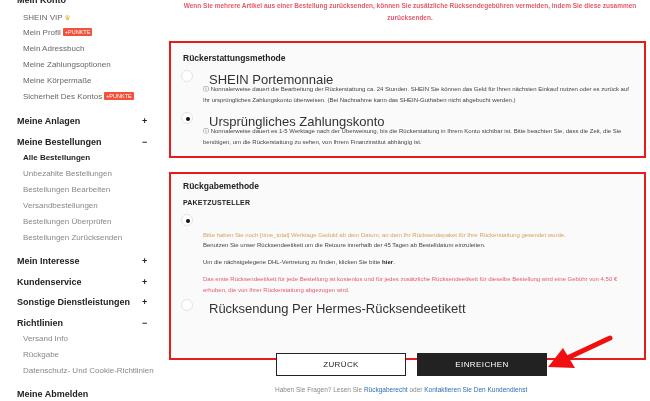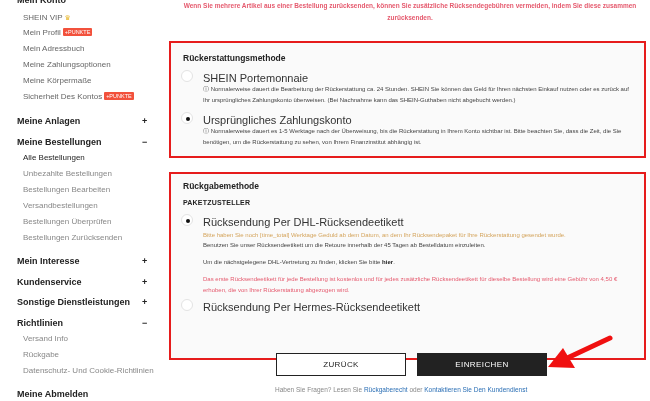--- a/index.html
+++ b/index.html
@@ -4,36 +4,36 @@
 <style>
   * { box-sizing: border-box; margin: 0; padding: 0; }
   html, body { width: 650px; height: 401px; overflow: hidden; background: #fff; }
   body { font-family: "Liberation Sans", sans-serif; color: #222; position: relative; }
 
   
   .sidebar { position: absolute; left: 0; top: 0; width: 160px; height: 401px; }
   .sec-title { position: absolute; left: 17px; font-size: 9px; font-weight: bold; color: #222; }
   .sec-toggle { position: absolute; left: 142px; font-size: 9px; font-weight: bold; color: #222; }
   .sub-item { position: absolute; left: 23px; font-size: 8px; color: #666; white-space: nowrap; }
-  .sub-item.active { color: #222; font-weight: normal; }
+  .sub-item.active { color: #222; font-weight: bold; }
   .sub-item.muted { color: #888; }
   .badge { display: inline-block; background: #f2513c; color: #fff; font-size: 5.5px; padding: 1px 2px; margin-left: 2px; position: relative; top: -1px; border-radius: 1px; }
   .crown { color: #e8b931; font-size: 7px; margin-left: 2px; }
 
   
   .notice { position: absolute; left: 175px; top: 0; width: 470px; text-align: center; font-size: 6.5px; font-weight: bold; color: #e55a6e; line-height: 12px; }
 
   .box { position: absolute; left: 169px; width: 477px; border: 2px solid #e61c1c; background: #fafafa; }
   .box1 { top: 41px; height: 117px; }
   .box2 { top: 172px; height: 188px; }
 
   .box-title { position: absolute; left: 12px; font-size: 8.5px; font-weight: bold; color: #222; }
   .radio { position: absolute; left: 10px; width: 12px; height: 12px; border-radius: 50%; border: 1px solid #e3e3e3; background: #fff; }
   .radio.checked::after { content: ""; position: absolute; left: 3.5px; top: 3.5px; width: 4px; height: 4px; border-radius: 50%; background: #111; }
-  .opt-label { position: absolute; left: 32px; font-size: 11px; color: #333; }
+  .opt-label { position: absolute; left: 38px; font-size: 13px; color: #333; }
   .desc { position: absolute; left: 32px; width: 432px; font-size: 6px; color: #444; line-height: 11px; }
   .desc.gold { color: #d4a45c; }
   .desc.red { color: #e55a6e; }
   .desc b { color: #222; }
   .sub-title { position: absolute; left: 12px; font-size: 7px; font-weight: bold; color: #222; letter-spacing: 0.2px; }
 
   
   .btn { position: absolute; top: 353px; height: 23px; font-size: 8px; font-weight: normal; letter-spacing: 0.4px; display: flex; align-items: center; justify-content: center; }
   .btn-back { left: 276px; width: 130px; border: 1px solid #222; background: #fff; color: #222; }
   .btn-submit { left: 417px; width: 130px; background: #222; color: #fff; }
@@ -104,21 +104,20 @@
   <div class="radio checked" style="top:69px"></div>
   <div class="opt-label" style="top:71px">Ursprüngliches Zahlungskonto</div>
   <div class="desc" style="top:83px">ⓘ Normalerweise dauert es 1-5 Werktage nach der Überweisung, bis die Rückerstattung in Ihrem Konto sichtbar ist. Bitte beachten Sie, dass die Zeit, die Sie benötigen, um die Rückerstattung zu sehen, von Ihrem Finanzinstitut abhängig ist.</div>
 </div>
 
 <div class="box box2">
   <div class="box-title" style="top:7px">Rückgabemethode</div>
   <div class="sub-title" style="top:25px">PAKETZUSTELLER</div>
 
   <div class="radio checked" style="top:40px"></div>
-  <div class="opt-label" style="top:42px">Rücksendung Per DHL-Rücksendeetikett</div>
 
   <div class="desc gold" style="top:56px">Bitte haben Sie noch [time_total] Werktage Geduld ab dem Datum, an dem Ihr Rücksendepaket für Ihre Rückerstattung gesendet wurde.</div>
   <div class="desc" style="top:66px">Benutzen Sie unser Rücksendeetikett um die Retoure innerhalb der 45 Tagen ab Bestelldatum einzuleiten.</div>
   <div class="desc" style="top:83px">
     <span>Um die nächstgelegene DHL-Vertretung zu finden, klicken Sie bitte </span><b>hier</b><span>.</span>
   </div>
   <div class="desc red" style="top:100px">Das erste Rücksendeetikett für jede Bestellung ist kostenlos und für jedes zusätzliche Rücksendeetikett für dieselbe Bestellung wird eine Gebühr von 4,50 € erhoben, die von Ihrer Rückerstattung abgezogen wird.</div>
 
   <div class="radio" style="top:125px"></div>
   <div class="opt-label" style="top:127px">Rücksendung Per Hermes-Rücksendeetikett</div>

